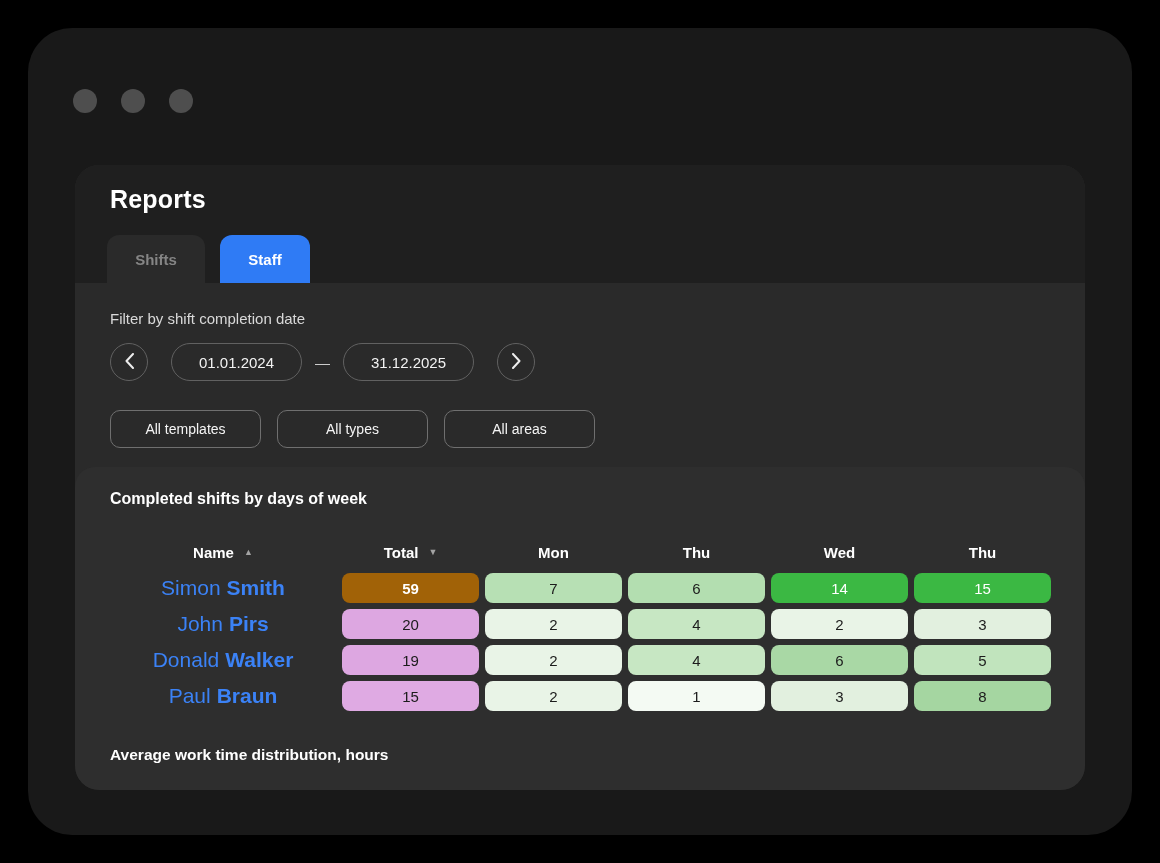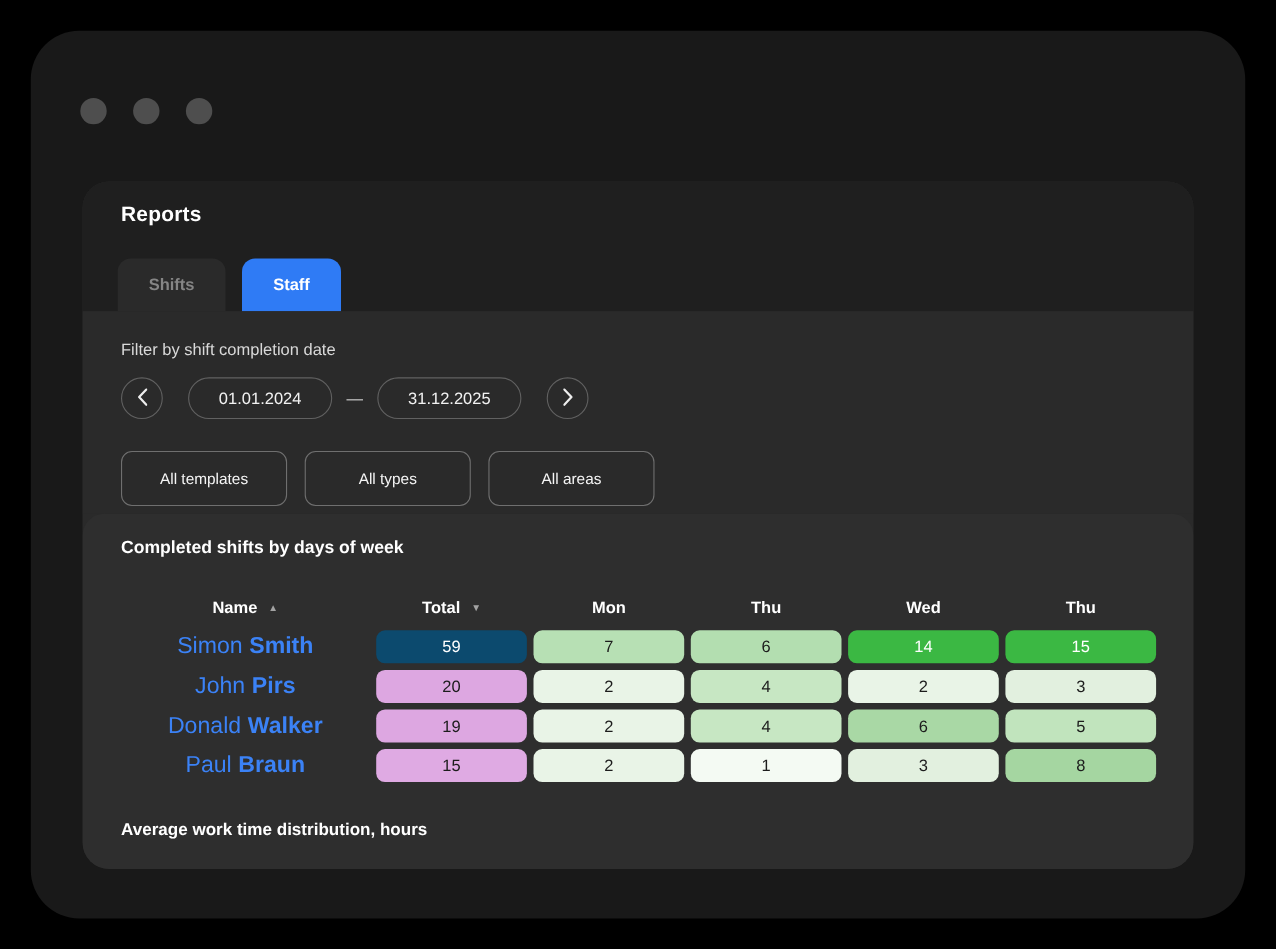--- a/index.html
+++ b/index.html
@@ -18,21 +18,21 @@
   .dot { width:24px; height:24px; border-radius:50%; background:#4e4e4e; }
 
   .card {
     position:absolute; left:47px; top:137px;
     width:1010px; height:625px;
     border-radius:24px; background:#2a2a2a; overflow:hidden;
   }
 
   
   .band-header { position:absolute; top:0; left:0; right:0; height:118px; background:#1f1f1f; }
-  .page-title { position:absolute; left:35px; top:20px; font-size:19px; font-weight:700; color:#ffffff; letter-spacing:.2px; }
+  .page-title { position:absolute; left:35px; top:20px; font-size:25px; font-weight:700; color:#ffffff; letter-spacing:.2px; }
   .tab {
     position:absolute; bottom:0; height:48px; border:none;
     border-radius:12px 12px 0 0; font-size:15px; font-weight:700;
     display:flex; align-items:center; justify-content:center;
     cursor:pointer; font-family:inherit;
   }
   .tab-shifts { left:32px; width:98px; background:#2a2a2a; color:#858585; }
   .tab-staff  { left:145px; width:90px; background:#2f7bf5; color:#ffffff; }
 
   
@@ -48,21 +48,21 @@
     border:1px solid #616161; border-radius:20px;
     background:transparent; color:#f2f2f2; font-size:15px;
     display:flex; align-items:center; justify-content:center;
     font-family:inherit; cursor:pointer;
   }
   .dp1 { margin-left:23px; }
   .nxt { margin-left:23px; }
   .sep { margin:0 13px; color:#cccccc; font-size:15px; }
   .filter-row { position:absolute; left:35px; top:127px; display:flex; gap:16px; }
   .filter-btn {
-    width:151px; height:50px; border:1px solid #6f6f6f; border-radius:10px;
+    width:151px; height:38px; border:1px solid #6f6f6f; border-radius:10px;
     background:transparent; color:#f5f5f5; font-size:14px;
     font-family:inherit; cursor:pointer;
   }
 
   
   .band-table {
     position:absolute; top:302px; left:0; right:0; bottom:0;
     background:#2e2e2e; border-radius:20px 20px 24px 24px;
   }
   .section-title { position:absolute; left:35px; top:23px; font-size:16px; font-weight:700; color:#ffffff; }
@@ -153,21 +153,21 @@
         </div>
         <div class="th">Mon</div>
         <div class="th">Thu</div>
         <div class="th">Wed</div>
         <div class="th">Thu</div>
 
         <div class="name-cell">
           <span class="fn">Simon</span>
           <span class="ln">Smith</span>
         </div>
-        <div class="chip" style="background-color: #0c4a6e; color: rgb(255, 255, 255);">59</div>
+        <div class="chip" style="background-color: #a16207; color: rgb(255, 255, 255); font-weight: bold;">59</div>
         <div class="chip" style="background-color: rgb(183, 224, 180); color: rgb(28, 28, 28);">7</div>
         <div class="chip" style="background-color: rgb(179, 222, 176); color: rgb(28, 28, 28);">6</div>
         <div class="chip" style="background-color: rgb(59, 184, 67); color: rgb(255, 255, 255);">14</div>
         <div class="chip" style="background-color: rgb(59, 184, 67); color: rgb(255, 255, 255);">15</div>
 
         <div class="name-cell">
           <span class="fn">John</span>
           <span class="ln">Pirs</span>
         </div>
         <div class="chip" style="background-color: rgb(221, 167, 225); color: rgb(28, 28, 28);">20</div>

